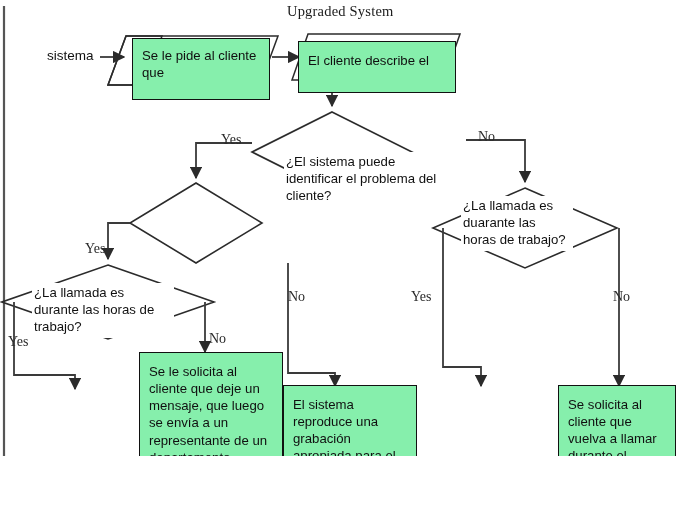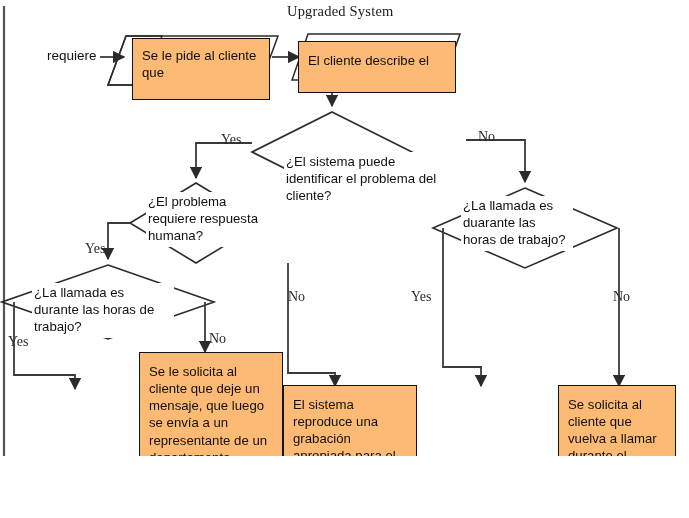--- a/index.html
+++ b/index.html
@@ -44,21 +44,21 @@
   }
   
   .plate {
     background: #ffffff;
     font-size: 13.2px;
   }
   
   .node-box {
     position: absolute;
     box-sizing: border-box;
-    background: #fdba74;
+    background: #86efac;
     border: 1.4px solid #111111;
     font-size: 13.2px;
     color: #101010;
     line-height: 1.30;
     padding: 10px 8px 6px 9px;
     white-space: pre-wrap;
   }
   .start-label {
     font-size: 13.5px;
     color: #111;
@@ -131,29 +131,28 @@
       <path d="M 205 302 L 205 352" marker-end="url(#arrow)"></path>
 
       <path d="M 443 228 L 443 367 L 481 367 L 481 386" marker-end="url(#arrow)"></path>
 
       <path d="M 619 228 L 619 386" marker-end="url(#arrow)"></path>
     </g>
   </svg>
 
   <div class="txt title" style="left:287px; top:2px; width:200px; text-align:left;">Upgraded System</div>
 
-  <div class="txt start-label" style="left:47px; top:47px; width:70px;">requiere</div>
+  <div class="txt start-label" style="left:47px; top:47px; width:70px;">sistema</div>
 
   <div class="node-box" style="left:132px; top:38px; width:138px; height:62px; padding-top:8px;">Se le pide al cliente que</div>
 
   <div class="node-box" style="left:298px; top:41px; width:158px; height:52px; ">El cliente describe el</div>
 
   <div class="txt plate" style="left:284px; top:136px; width:166px; padding:2px 2px;margin-top:16px;">¿El sistema puede identificar el problema del cliente?</div>
 
-  <div class="txt plate" style="left:146px; top:192px; width:118px; padding:2px 2px;">¿El problema requiere respuesta humana?</div>
 
   <div class="txt plate" style="left:32px; top:283px; width:142px; padding:2px 2px;">¿La llamada es durante las horas de trabajo?</div>
 
   <div class="txt plate" style="left:461px; top:196px; width:112px; padding:2px 2px;">¿La llamada es duarante las horas de trabajo?</div>
 
   <div class="txt edge-label" style="left:221px; top:131px;">Yes</div>
   <div class="txt edge-label" style="left:478px; top:128px;">No</div>
 
   <div class="txt edge-label" style="left:85px; top:240px;">Yes</div>
   <div class="txt edge-label" style="left:288px; top:288px;">No</div>

